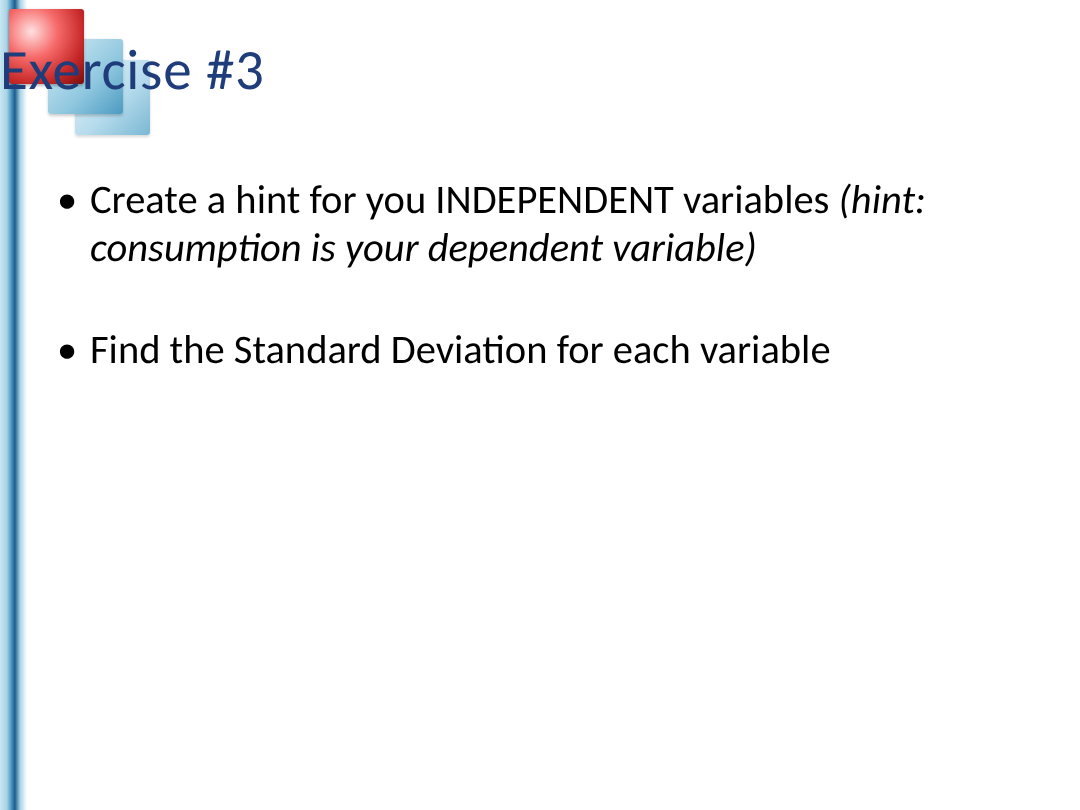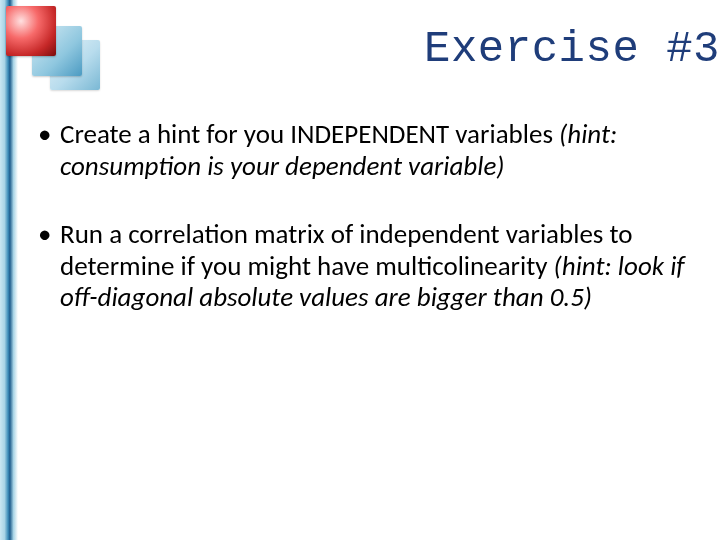--- a/index.html
+++ b/index.html
@@ -36,26 +36,25 @@
   }
   .sq-blue2 {
     left: 44px; top: 34px;
     background: linear-gradient(135deg, #e6f3f8 0%, #b8dced 55%, #7ab8d4 100%);
     box-shadow: 0 1px 2px rgba(0,0,0,0.15);
   }
   .title {
     position: absolute;
     top: 24px;
     left: 0; right: 0;
-    text-align: right;
-    font-size: 44px;
+    text-align: left;
+    font-size: 38px;
     color: #1f3d7a;
     font-weight: 400;
     letter-spacing: 0.5px;
-    font-family: Liberation Mono, monospace;
   }
   .content {
     position: absolute;
     left: 32px; right: 28px;
     top: 118px;
     color: #000;
   }
   ul { list-style: none; }
   li {
     position: relative;
@@ -87,16 +86,16 @@
 </div>
 
 <h1 class="title">Exercise #3</h1>
 
 <div class="content">
   <ul>
     <li>
       <span>Create a hint for you INDEPENDENT variables </span><span class="italic">(hint: consumption is your dependent variable)</span>
     </li>
     <li>
-      <span>Run a correlation matrix of independent variables to determine if you might have multicolinearity </span><span class="italic">(hint: look if off-diagonal absolute values are bigger than 0.5)</span>
+      <span>Find the Standard Deviation for each variable</span><span class="italic"></span>
     </li>
   </ul>
 </div>
 
 </body></html>

